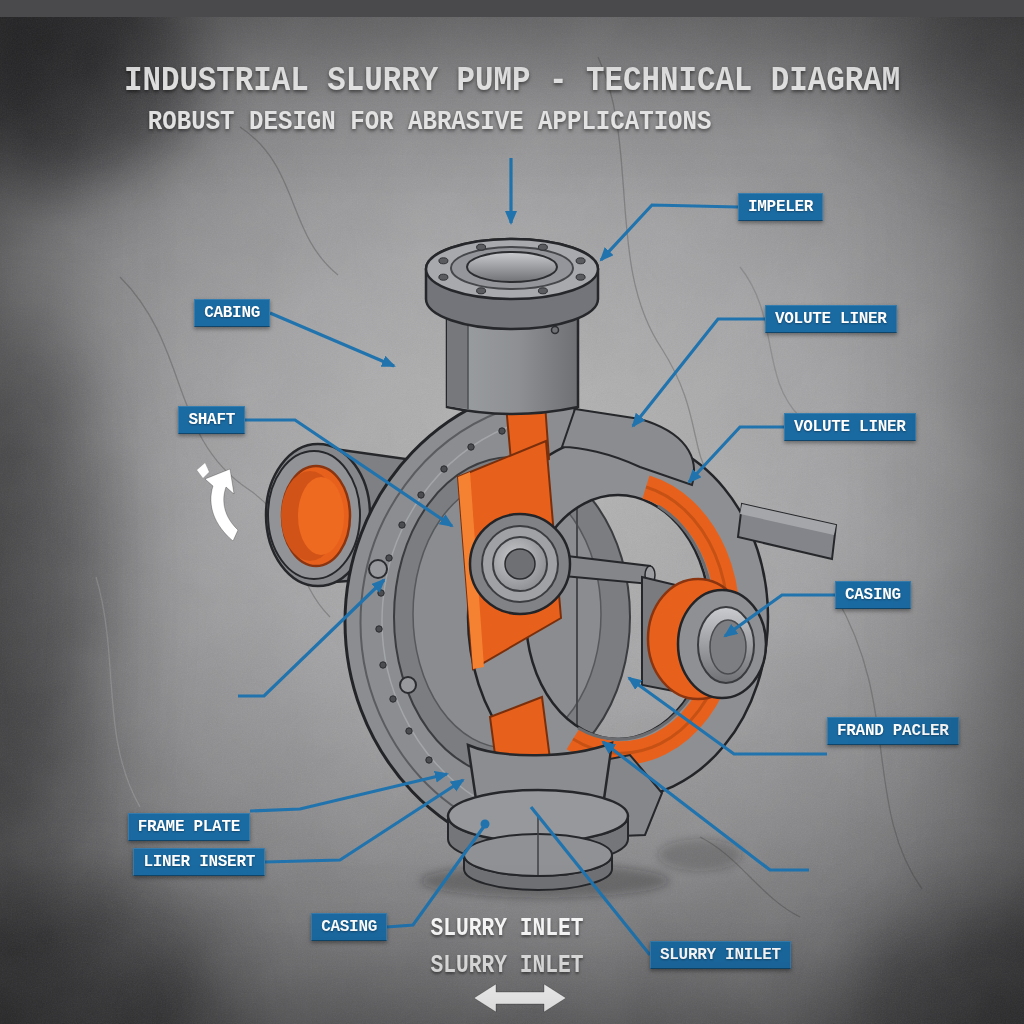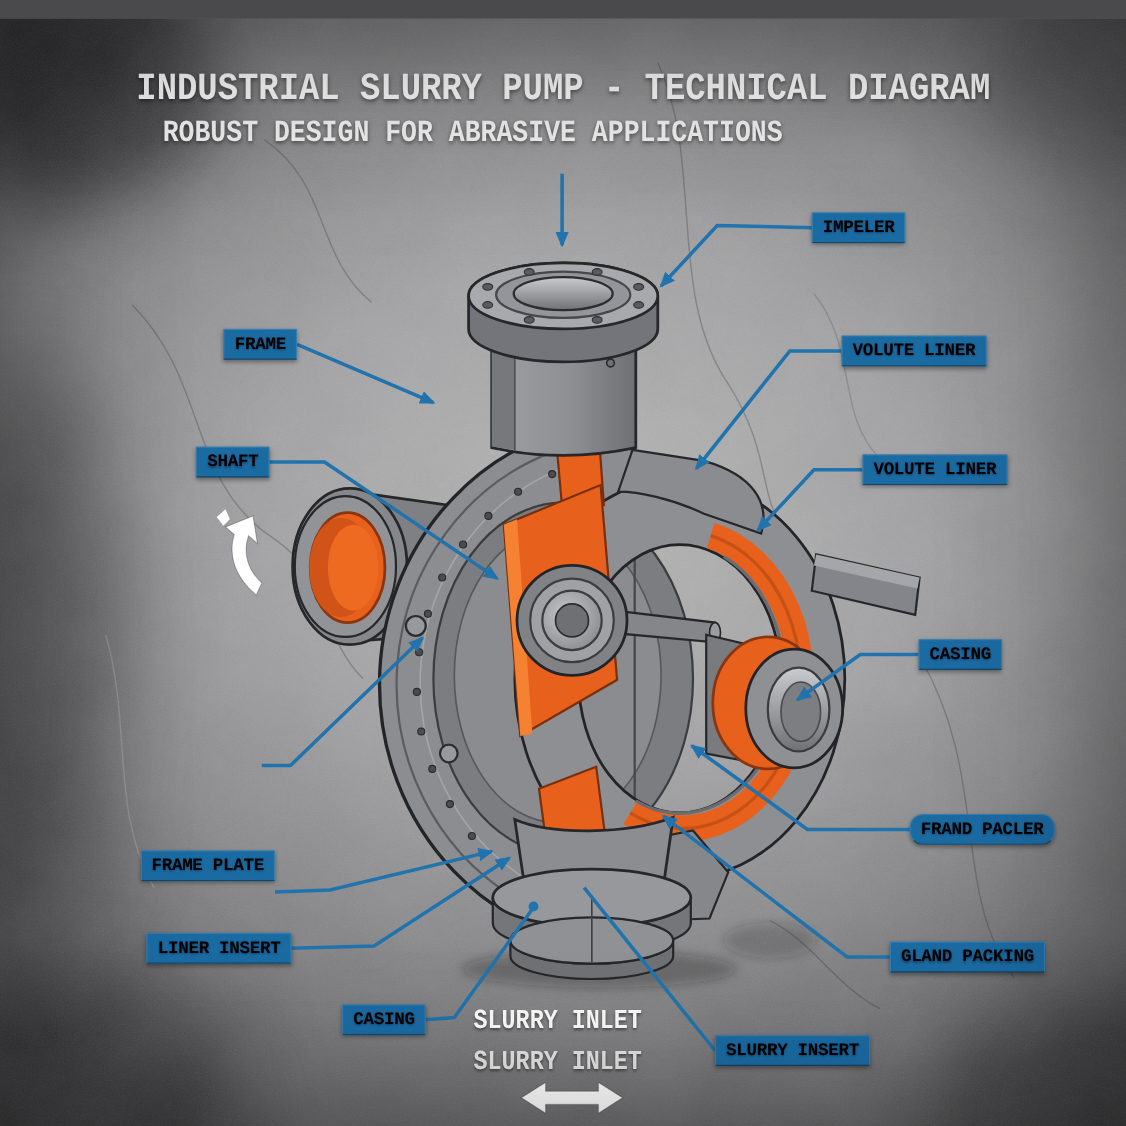--- a/index.html
+++ b/index.html
@@ -27,21 +27,21 @@
     font-size:35px;font-weight:bold;letter-spacing:0px;white-space:nowrap;
     text-shadow:0 2px 4px rgba(0,0,0,.5);
   }
   .title>span{display:inline-block;transform:scaleX(.88);transform-origin:center;}
   .subtitle{
     position:absolute;left:0;top:89px;width:860px;text-align:center;color:#ececec;
     font-size:28px;font-weight:bold;white-space:nowrap;text-shadow:0 2px 4px rgba(0,0,0,.5);
   }
   .subtitle>span{display:inline-block;transform:scaleX(.86);transform-origin:center;}
   .label{
-    position:absolute;background:#1b6ba3;color:#000000;font-weight:bold;font-size:16px;
+    position:absolute;background:#1b6ba3;color:#ffffff;font-weight:bold;font-size:16px;
     padding:4px 9px;white-space:nowrap;letter-spacing:-.3px;
     border:1px solid rgba(255,255,255,.12);border-bottom-color:rgba(0,0,0,.35);
     box-shadow:0 2px 4px rgba(0,0,0,.38);transform:translateY(-50%);
     text-shadow:0 1px 2px rgba(0,0,0,.35);
   }
   .flow-text{
     position:absolute;color:#fafafa;font-weight:bold;font-size:25px;white-space:nowrap;
     transform:translate(-50%,-50%);text-shadow:0 2px 3px rgba(0,0,0,.45);
   }
   .flow-text>span{display:inline-block;transform:scaleX(.85);transform-origin:center;}
@@ -251,27 +251,26 @@
     </g>
   </svg>
 
   <div class="title"><span>INDUSTRIAL SLURRY PUMP - TECHNICAL DIAGRAM</span></div>
   <div class="subtitle"><span>ROBUST DESIGN FOR ABRASIVE APPLICATIONS</span></div>
 
   <div class="label" style="left:738px;top:190px;">IMPELER</div>
   <div class="label" style="left:765px;top:302px;">VOLUTE LINER</div>
   <div class="label" style="left:784px;top:410px;">VOLUTE LINER</div>
   <div class="label" style="left:835px;top:578px;">CASING</div>
-  <div class="label" style="left:827px;top:737px;border-radius:12px;">FRAND PACLER</div>
-  <div class="label" style="left:809px;top:853px;">GLAND PACKING</div>
-  <div class="label" style="left:650px;top:938px;">SLURRY INSERT</div>
-
-  <div class="label" style="right:754px;top:296px;">FRAME</div>
+  <div class="label" style="left:827px;top:714px;">FRAND PACLER</div>
+  <div class="label" style="left:650px;top:938px;">SLURRY INILET</div>
+
+  <div class="label" style="right:754px;top:296px;">CABING</div>
   <div class="label" style="right:779px;top:403px;">SHAFT</div>
-  <div class="label" style="right:774px;top:770px;">FRAME PLATE</div>
+  <div class="label" style="right:774px;top:810px;">FRAME PLATE</div>
   <div class="label" style="right:759px;top:845px;text-align:right;">LINER INSERT</div>
   <div class="label" style="right:637px;top:910px;">CASING</div>
 
   <div class="flow-text" style="left:507px;top:911px;"><span>SLURRY INLET</span></div>
   <div class="flow-text dim" style="left:507px;top:948px;"><span>SLURRY INLET</span></div>
 
   <div class="vignette"></div>
 </div>
 
 </body></html>

